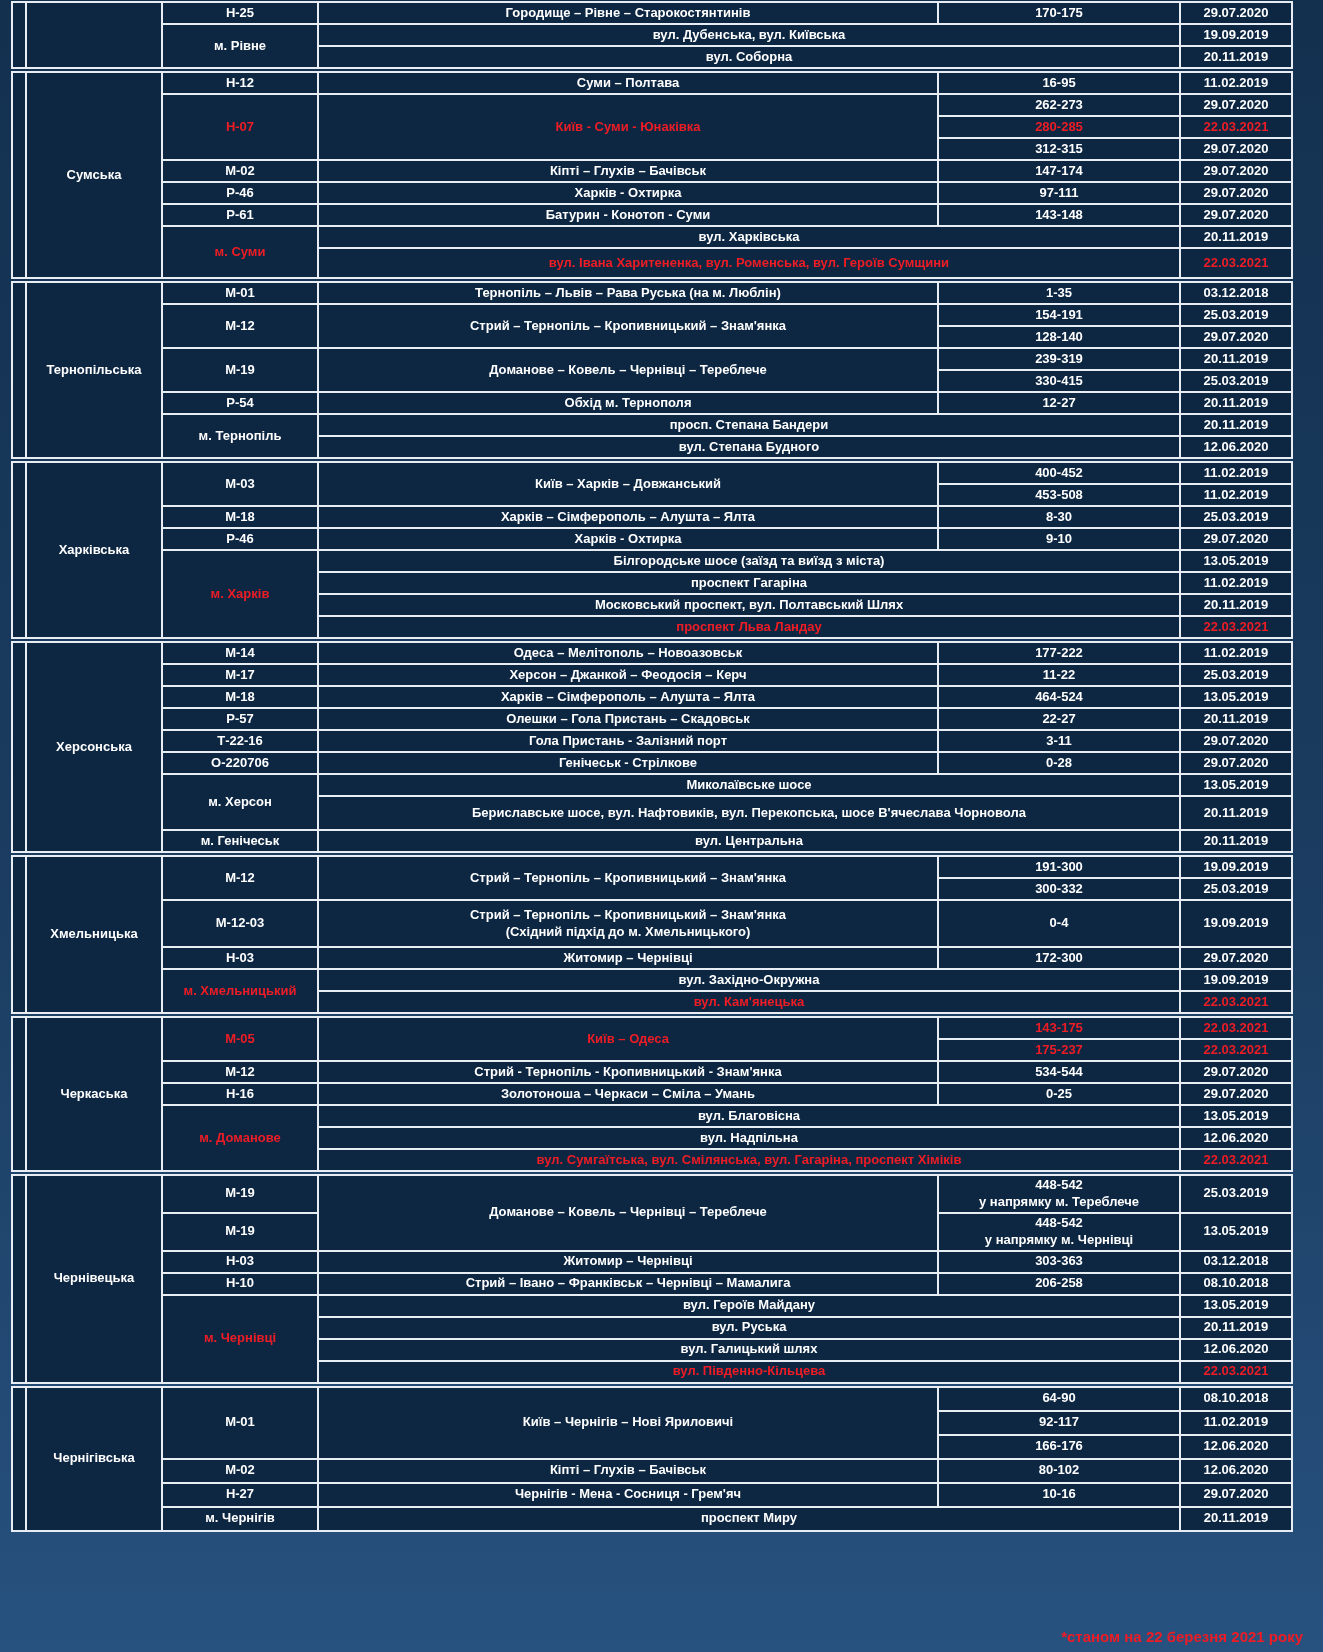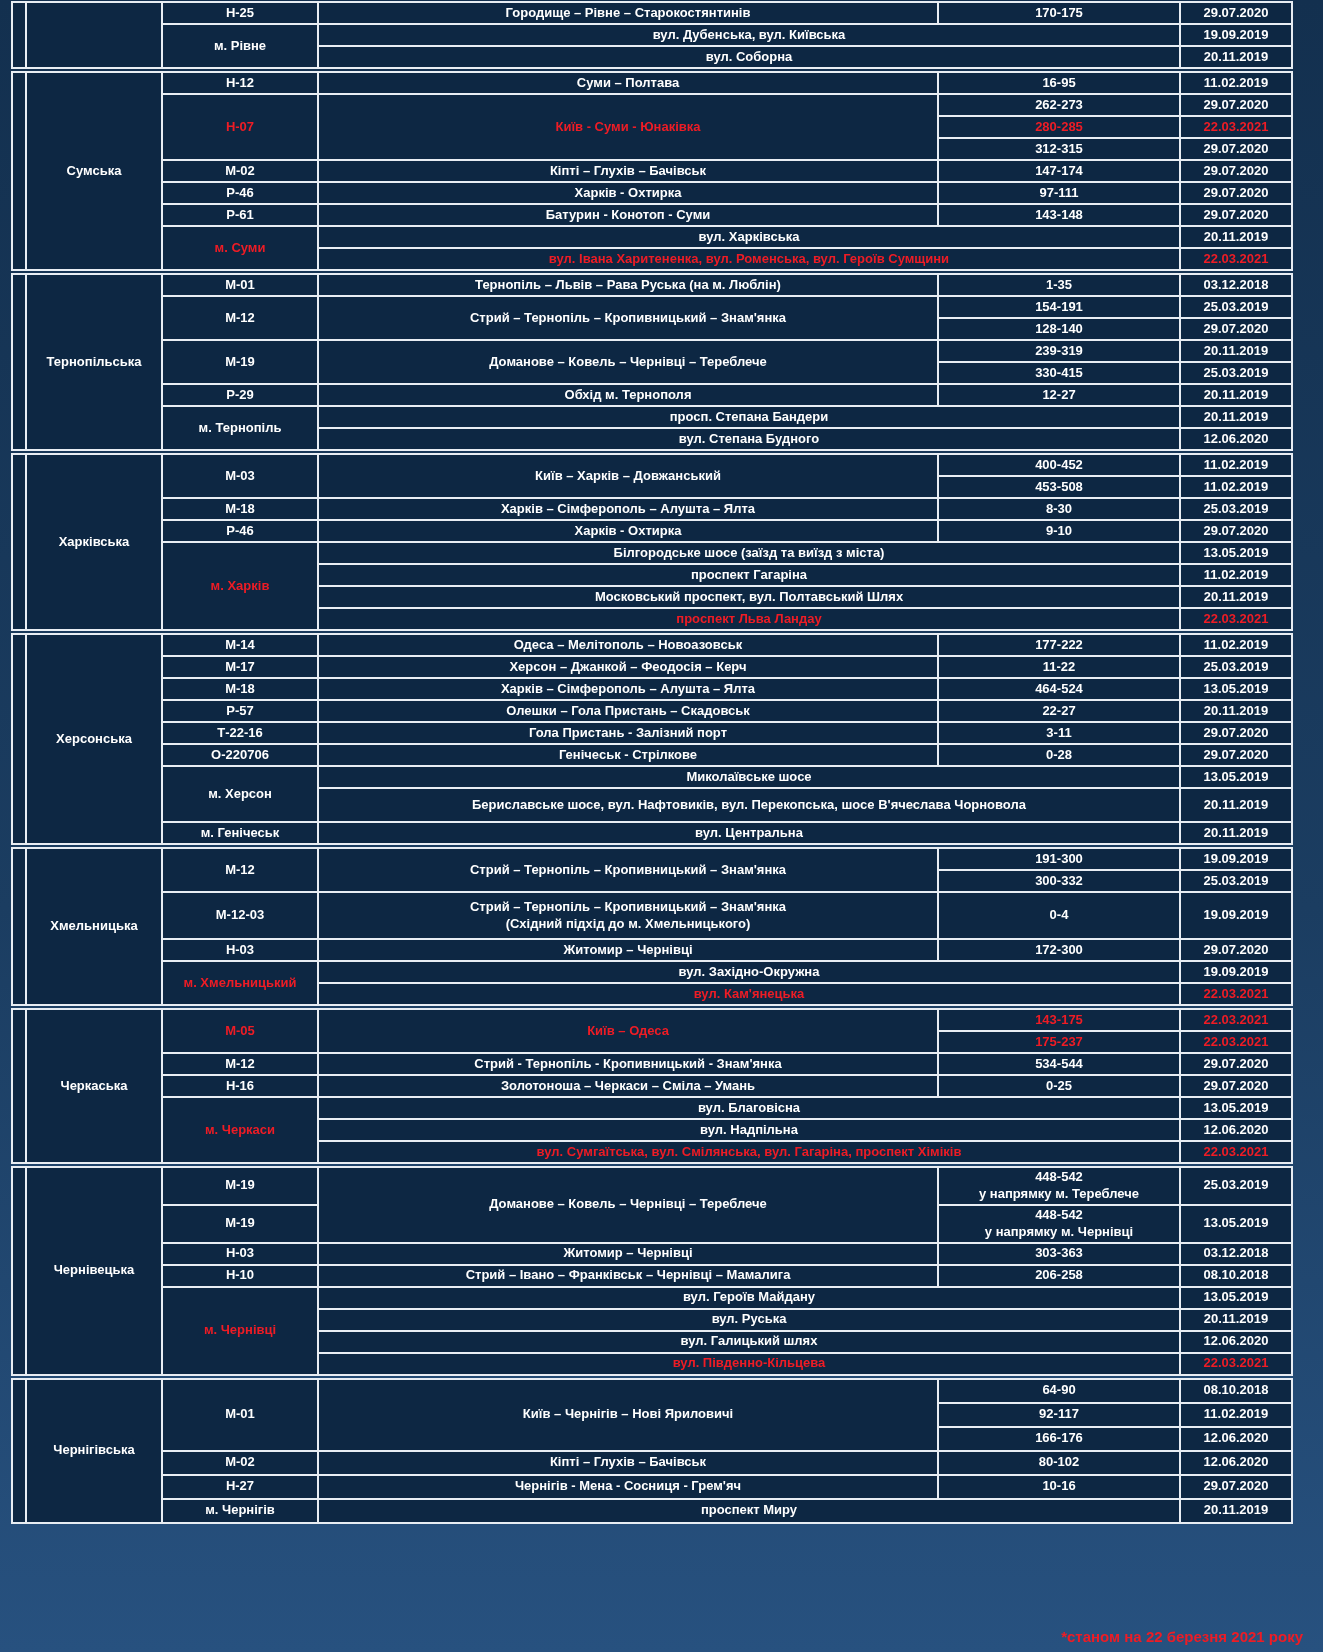--- a/index.html
+++ b/index.html
@@ -103,21 +103,21 @@
           <td class="code" rowspan="1">Р-61</td>
           <td class="name" rowspan="1">Батурин - Конотоп - Суми</td>
           <td class="km">143-148</td>
           <td class="date">29.07.2020</td>
         </tr>
         <tr style="height: 22px;">
           <td class="code red" rowspan="2">м. Суми</td>
           <td class="name" colspan="2">вул. Харківська</td>
           <td class="date">20.11.2019</td>
         </tr>
-        <tr style="height: 22px;">
+        <tr style="height: 30px;">
           <td class="name red" colspan="2">вул. Івана Харитененка, вул. Роменська, вул. Героїв Сумщини</td>
           <td class="date red">22.03.2021</td>
         </tr>
       </tbody>
     </table>
     <table class="sec">
       <colgroup>
         <col style="width: 14px;">
         <col style="width: 136px;">
         <col style="width: 156px;">
@@ -148,21 +148,21 @@
           <td class="code" rowspan="2">М-19</td>
           <td class="name" rowspan="2">Доманове – Ковель – Чернівці – Тереблече</td>
           <td class="km">239-319</td>
           <td class="date">20.11.2019</td>
         </tr>
         <tr style="height: 22px;">
           <td class="km">330-415</td>
           <td class="date">25.03.2019</td>
         </tr>
         <tr style="height: 22px;">
-          <td class="code" rowspan="1">Р-29</td>
+          <td class="code" rowspan="1">Р-54</td>
           <td class="name" rowspan="1">Обхід м. Тернополя</td>
           <td class="km">12-27</td>
           <td class="date">20.11.2019</td>
         </tr>
         <tr style="height: 22px;">
           <td class="code" rowspan="2">м. Тернопіль</td>
           <td class="name" colspan="2">просп. Степана Бандери</td>
           <td class="date">20.11.2019</td>
         </tr>
         <tr style="height: 22px;">
@@ -361,21 +361,21 @@
           <td class="km">534-544</td>
           <td class="date">29.07.2020</td>
         </tr>
         <tr style="height: 22px;">
           <td class="code" rowspan="1">Н-16</td>
           <td class="name" rowspan="1">Золотоноша – Черкаси – Сміла – Умань</td>
           <td class="km">0-25</td>
           <td class="date">29.07.2020</td>
         </tr>
         <tr style="height: 22px;">
-          <td class="code red" rowspan="3">м. Черкаси</td>
+          <td class="code red" rowspan="3">м. Доманове</td>
           <td class="name" colspan="2">вул. Благовісна</td>
           <td class="date">13.05.2019</td>
         </tr>
         <tr style="height: 22px;">
           <td class="name" colspan="2">вул. Надпільна</td>
           <td class="date">12.06.2020</td>
         </tr>
         <tr style="height: 22px;">
           <td class="name red" colspan="2">вул. Сумгаїтська, вул. Смілянська, вул. Гагаріна, проспект Хіміків</td>
           <td class="date red">22.03.2021</td>

